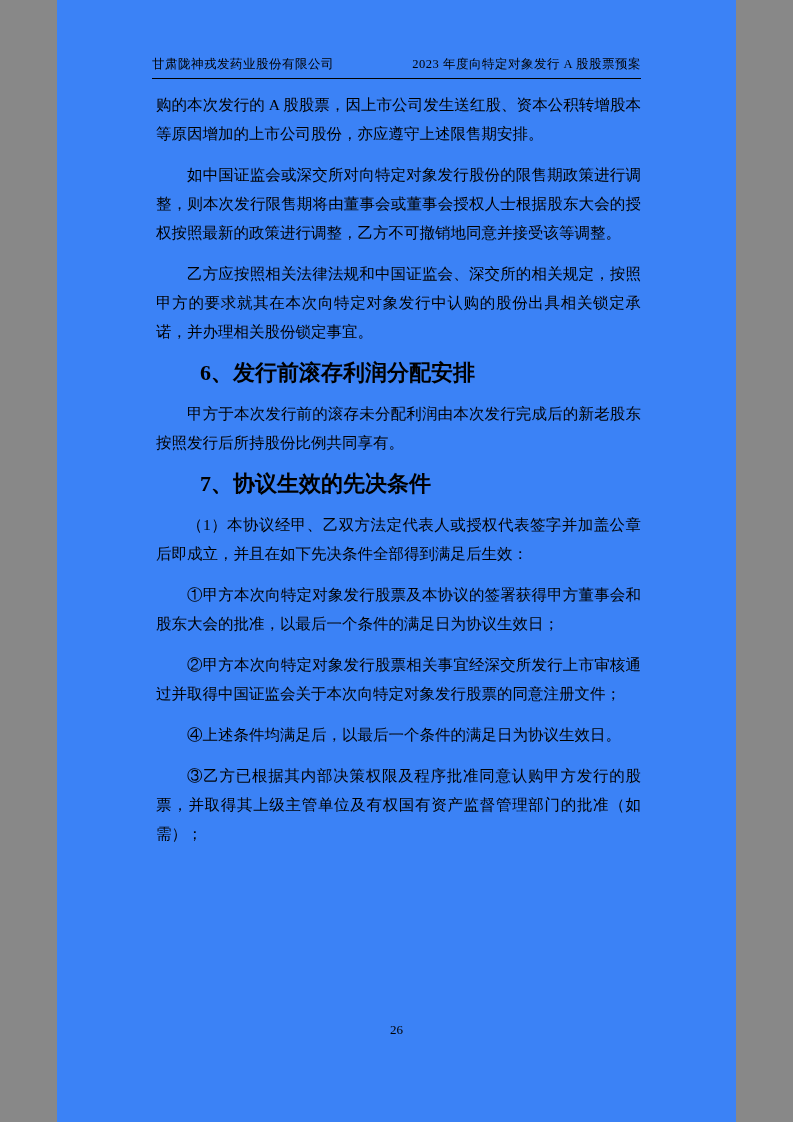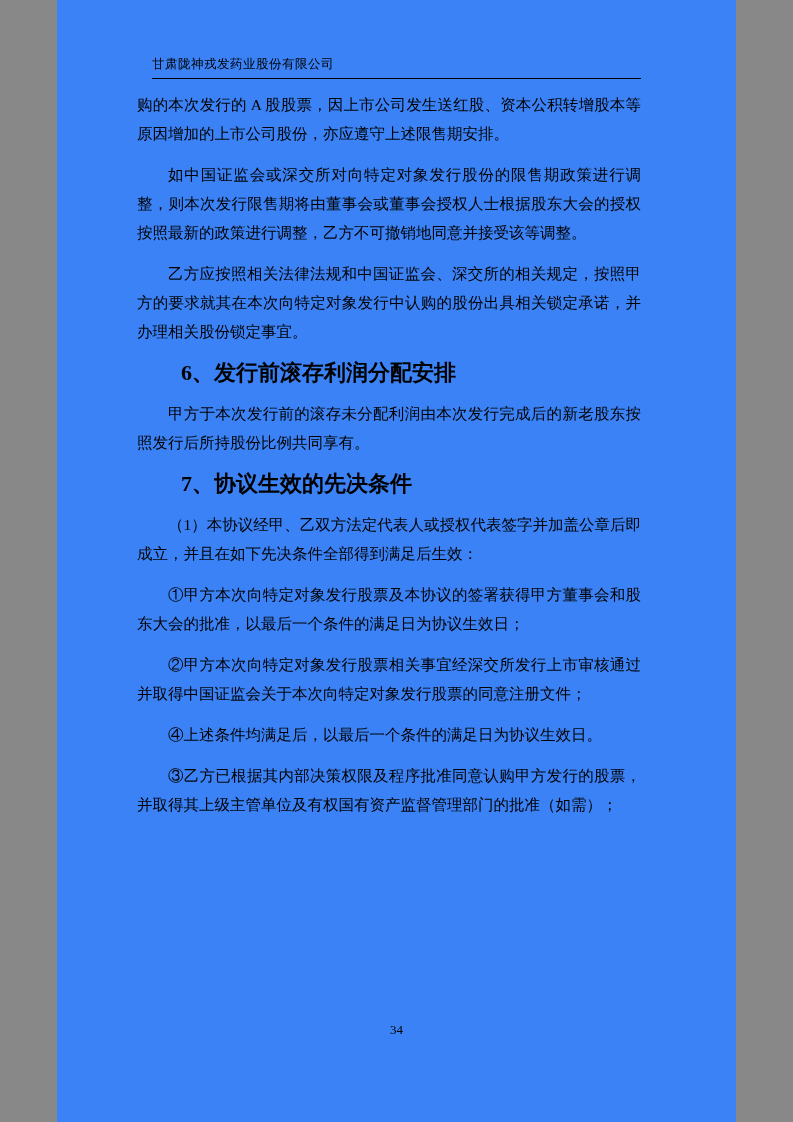--- a/index.html
+++ b/index.html
@@ -23,21 +23,21 @@
     justify-content: space-between;
     align-items: flex-end;
     font-size: 12.5px;
     padding-bottom: 5px;
     border-bottom: 1px solid #000000;
     letter-spacing: 0.5px;
     white-space: nowrap;
   }
   .content {
     position: absolute;
-    left: 80px;
+    left: 99px;
     right: 95px;
     top: 90px;
     font-size: 15.5px;
     text-align: justify;
     text-justify: inter-ideograph;
   }
   .para {
     line-height: 29px;
     margin-bottom: 12px;
     text-indent: 2em;
@@ -60,33 +60,34 @@
     font-size: 13px;
   }
 </style>
 </head>
 <body>
 
 <div class="page">
 
   <div class="header">
     <span>甘肃陇神戎发药业股份有限公司</span>
+    <span>2023 年度向特定对象发行 A 股股票预案</span>
   </div>
 
   <div class="content">
     <p class="para no-indent">购的本次发行的 A 股股票，因上市公司发生送红股、资本公积转增股本等原因增加的上市公司股份，亦应遵守上述限售期安排。</p>
     <p class="para">如中国证监会或深交所对向特定对象发行股份的限售期政策进行调整，则本次发行限售期将由董事会或董事会授权人士根据股东大会的授权按照最新的政策进行调整，乙方不可撤销地同意并接受该等调整。</p>
     <p class="para">乙方应按照相关法律法规和中国证监会、深交所的相关规定，按照甲方的要求就其在本次向特定对象发行中认购的股份出具相关锁定承诺，并办理相关股份锁定事宜。</p>
     <h3 class="heading">6、发行前滚存利润分配安排</h3>
     <p class="para">甲方于本次发行前的滚存未分配利润由本次发行完成后的新老股东按照发行后所持股份比例共同享有。</p>
     <h3 class="heading">7、协议生效的先决条件</h3>
     <p class="para">（1）本协议经甲、乙双方法定代表人或授权代表签字并加盖公章后即成立，并且在如下先决条件全部得到满足后生效：</p>
     <p class="para">①甲方本次向特定对象发行股票及本协议的签署获得甲方董事会和股东大会的批准，以最后一个条件的满足日为协议生效日；</p>
     <p class="para">②甲方本次向特定对象发行股票相关事宜经深交所发行上市审核通过并取得中国证监会关于本次向特定对象发行股票的同意注册文件；</p>
     <p class="para">④上述条件均满足后，以最后一个条件的满足日为协议生效日。</p>
     <p class="para">③乙方已根据其内部决策权限及程序批准同意认购甲方发行的股票，并取得其上级主管单位及有权国有资产监督管理部门的批准（如需）；</p>
   </div>
 
   <div class="footer">
-    <span>34</span>
+    <span>26</span>
   </div>
 
 </div>
 
 </body></html>

